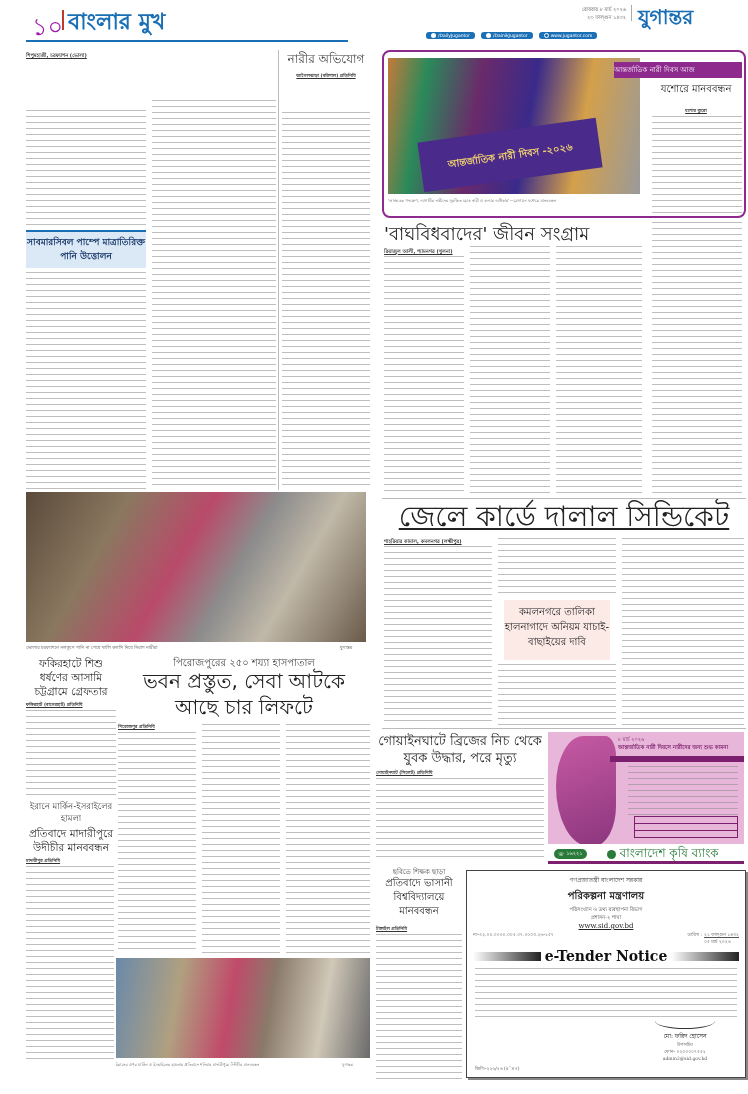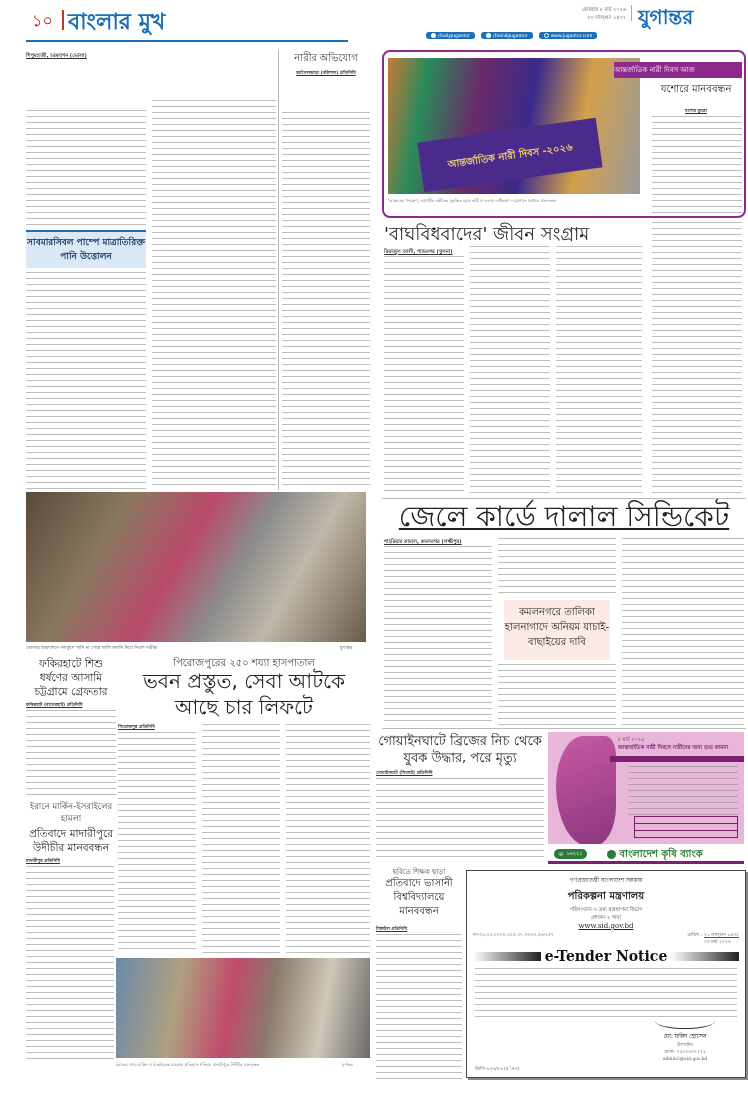--- a/index.html
+++ b/index.html
@@ -9,21 +9,21 @@
   .byline { font-size: 5px; color: #333; text-decoration: underline; font-weight: bold; }
   .caption { font-size: 4.5px; color: #555; }
   .photo { background: linear-gradient(135deg, #7a6a5a, #b8a88e 40%, #6b7a5a 70%, #9a8f7d); }
   .rule-v { position: absolute; width: 1px; background: #bbb; }
   .rule-h { position: absolute; height: 1px; background: #bbb; }
 </style>
 </head>
 <body>
 
 <div class="abs" style="left:26px;top:0;width:722px;height:44px;">
-  <span class="abs" style="left:6px;top:8px;font-size:16px;color:#b91c1c;font-family:'DejaVu Sans',sans-serif;">১০</span>
+  <span class="abs" style="left:6px;top:8px;font-size:24px;color:#a21caf;font-family:'DejaVu Sans',sans-serif;">১০</span>
   <span class="abs" style="left:36px;top:10px;width:1.5px;height:20px;background:#c0392b;"></span>
   <span class="abs" style="left:42px;top:4px;font-size:22px;font-weight:bold;color:#1a6fb5;">বাংলার মুখ</span>
   <div class="abs" style="left:0;top:40px;width:322px;height:2px;background:#1a6fb5;"></div>
   <div class="abs" style="left:540px;top:6px;text-align:right;width:60px;">
     <div style="font-size:5px;color:#555;">রোববার ৮ মার্চ ২০২৬</div>
     <div style="font-size:5px;color:#555;">২৩ ফাল্গুন ১৪৩২</div>
   </div>
   <div class="abs" style="left:605px;top:5px;width:1px;height:16px;background:#aaa;"></div>
   <span class="abs" style="left:612px;top:2px;font-size:20px;font-weight:bold;color:#1a6fb5;">যুগান্তর</span>
   <div class="abs" style="left:400px;top:32px;display:flex;gap:6px;">
@@ -51,21 +51,21 @@
 <div class="abs lines" style="left:152px;top:100px;width:124px;height:390px;"></div>
 <div class="abs lines" style="left:26px;top:272px;width:120px;height:218px;"></div>
 <div class="abs" style="left:26px;top:230px;width:120px;height:38px;background:#dbe9f6;border-top:2px solid #1a6fb5;text-align:center;padding-top:3px;">
   <div style="font-size:9px;line-height:14px;color:#1a3a6b;font-weight:bold;">সাবমারসিবল পাম্পে মাত্রাতিরিক্ত পানি উত্তোলন</div>
 </div>
 <div class="abs photo" style="left:26px;top:492px;width:340px;height:150px;background:linear-gradient(120deg,#5a4a3a 0%,#8a7860 25%,#b94a6a 45%,#8c8c8c 60%,#c0b8a8 75%,#6a5a4a 100%);"></div>
 <div class="abs caption" style="left:26px;top:645px;width:300px;">ভোলার চরফ্যাশনে নলকূপে পানি না পেয়ে খালি কলসি নিয়ে নিরাশ নারীরা</div>
 <div class="abs caption" style="left:340px;top:645px;">যুগান্তর</div>
 
 <div class="abs" style="left:282px;top:50px;width:88px;text-align:center;">
-  <div style="font-size:10px;color:#444;font-family:Liberation Serif, serif;">নারীর অভিযোগ</div>
+  <div style="font-size:12px;color:#444;">নারীর অভিযোগ</div>
   <div class="byline" style="margin-top:3px;font-size:4.5px;">আগৈলঝাড়া (বরিশাল) প্রতিনিধি</div>
 </div>
 <div class="abs lines" style="left:282px;top:112px;width:88px;height:378px;"></div>
 <div class="rule-v" style="left:278px;top:50px;height:440px;"></div>
 
 <div class="abs" style="left:382px;top:50px;width:364px;height:168px;border:2px solid #8e2a8e;border-radius:8px;"></div>
 <div class="abs" style="left:388px;top:58px;width:252px;height:136px;background:linear-gradient(100deg,#c47a3a 0%,#2a8a5a 15%,#6a2a6a 35%,#3a2a8a 55%,#d4a04a 75%,#9a9a9a 100%);"></div>
 <div class="abs" style="left:420px;top:130px;width:180px;height:50px;background:#4a2a8a;transform:rotate(-8deg);text-align:center;padding-top:14px;">
   <span style="color:#f0d070;font-size:10px;font-weight:bold;">আন্তর্জাতিক নারী দিবস -২০২৬</span>
 </div>
@@ -129,21 +129,21 @@
   <div class="abs" style="left:70px;top:12px;width:122px;font-size:5.5px;color:#7b1f6e;font-weight:bold;">আন্তর্জাতিক নারী দিবসে নারীদের জন্য শুভ কামনা</div>
   <div class="abs" style="left:62px;top:24px;width:134px;height:6px;background:#7b1f6e;"></div>
   <div class="abs lines" style="left:80px;top:34px;width:110px;height:50px;"></div>
   <div class="abs" style="left:86px;top:84px;width:104px;height:22px;border:1px solid #7b1f6e;background:repeating-linear-gradient(to bottom,transparent 0 6px,#7b1f6e 6px 7px);"></div>
   <div class="abs" style="left:0;top:112px;width:196px;height:20px;background:#fff;display:flex;align-items:center;gap:20px;padding-left:6px;">
     <span style="display:flex;align-items:center;gap:2px;background:#2a7a3a;color:#fff;font-size:5px;padding:1px 4px;border-radius:6px;">
       <span>☏</span>
       <span>১৬২২১</span>
     </span>
     <span style="display:inline-block;width:9px;height:9px;border-radius:50%;background:#2a7a3a;"></span>
-    <span style="font-size:10px;color:#2a7a3a;font-weight:bold;margin-left:-16px;">বাংলাদেশ কৃষি ব্যাংক</span>
+    <span style="font-size:12px;color:#2a7a3a;font-weight:normal;margin-left:-16px;">বাংলাদেশ কৃষি ব্যাংক</span>
   </div>
 </div>
 
 <div class="abs" style="left:374px;top:866px;width:90px;text-align:center;font-size:7px;color:#444;">ছবিতে শিক্ষক ছাড়া</div>
 <div class="abs" style="left:374px;top:876px;width:90px;text-align:center;font-size:10px;line-height:14px;color:#222;">প্রতিবাদে ভাসানী বিশ্ববিদ্যালয়ে মানববন্ধন</div>
 <div class="abs byline" style="left:376px;top:926px;font-size:4.5px;">টাঙ্গাইল প্রতিনিধি</div>
 <div class="abs lines" style="left:376px;top:934px;width:86px;height:148px;"></div>
 
 <div class="abs" style="left:466px;top:870px;width:280px;height:208px;border:1.5px solid #444;box-shadow:2px 2px 0 #888;background:#fff;">
   <div style="text-align:center;font-size:6px;color:#444;margin-top:4px;">গণপ্রজাতন্ত্রী বাংলাদেশ সরকার</div>

